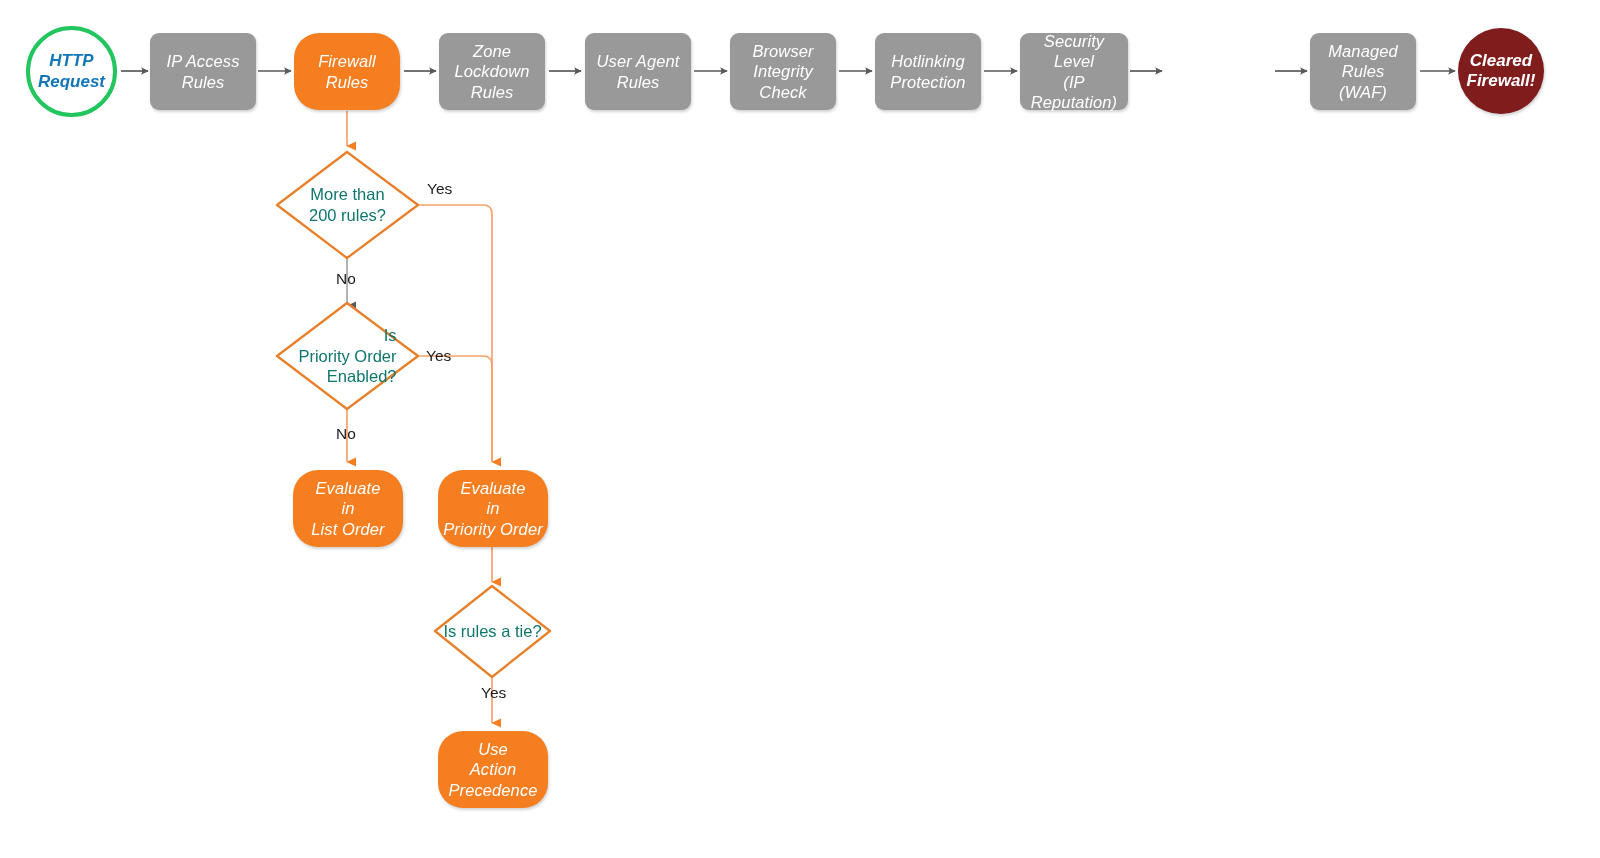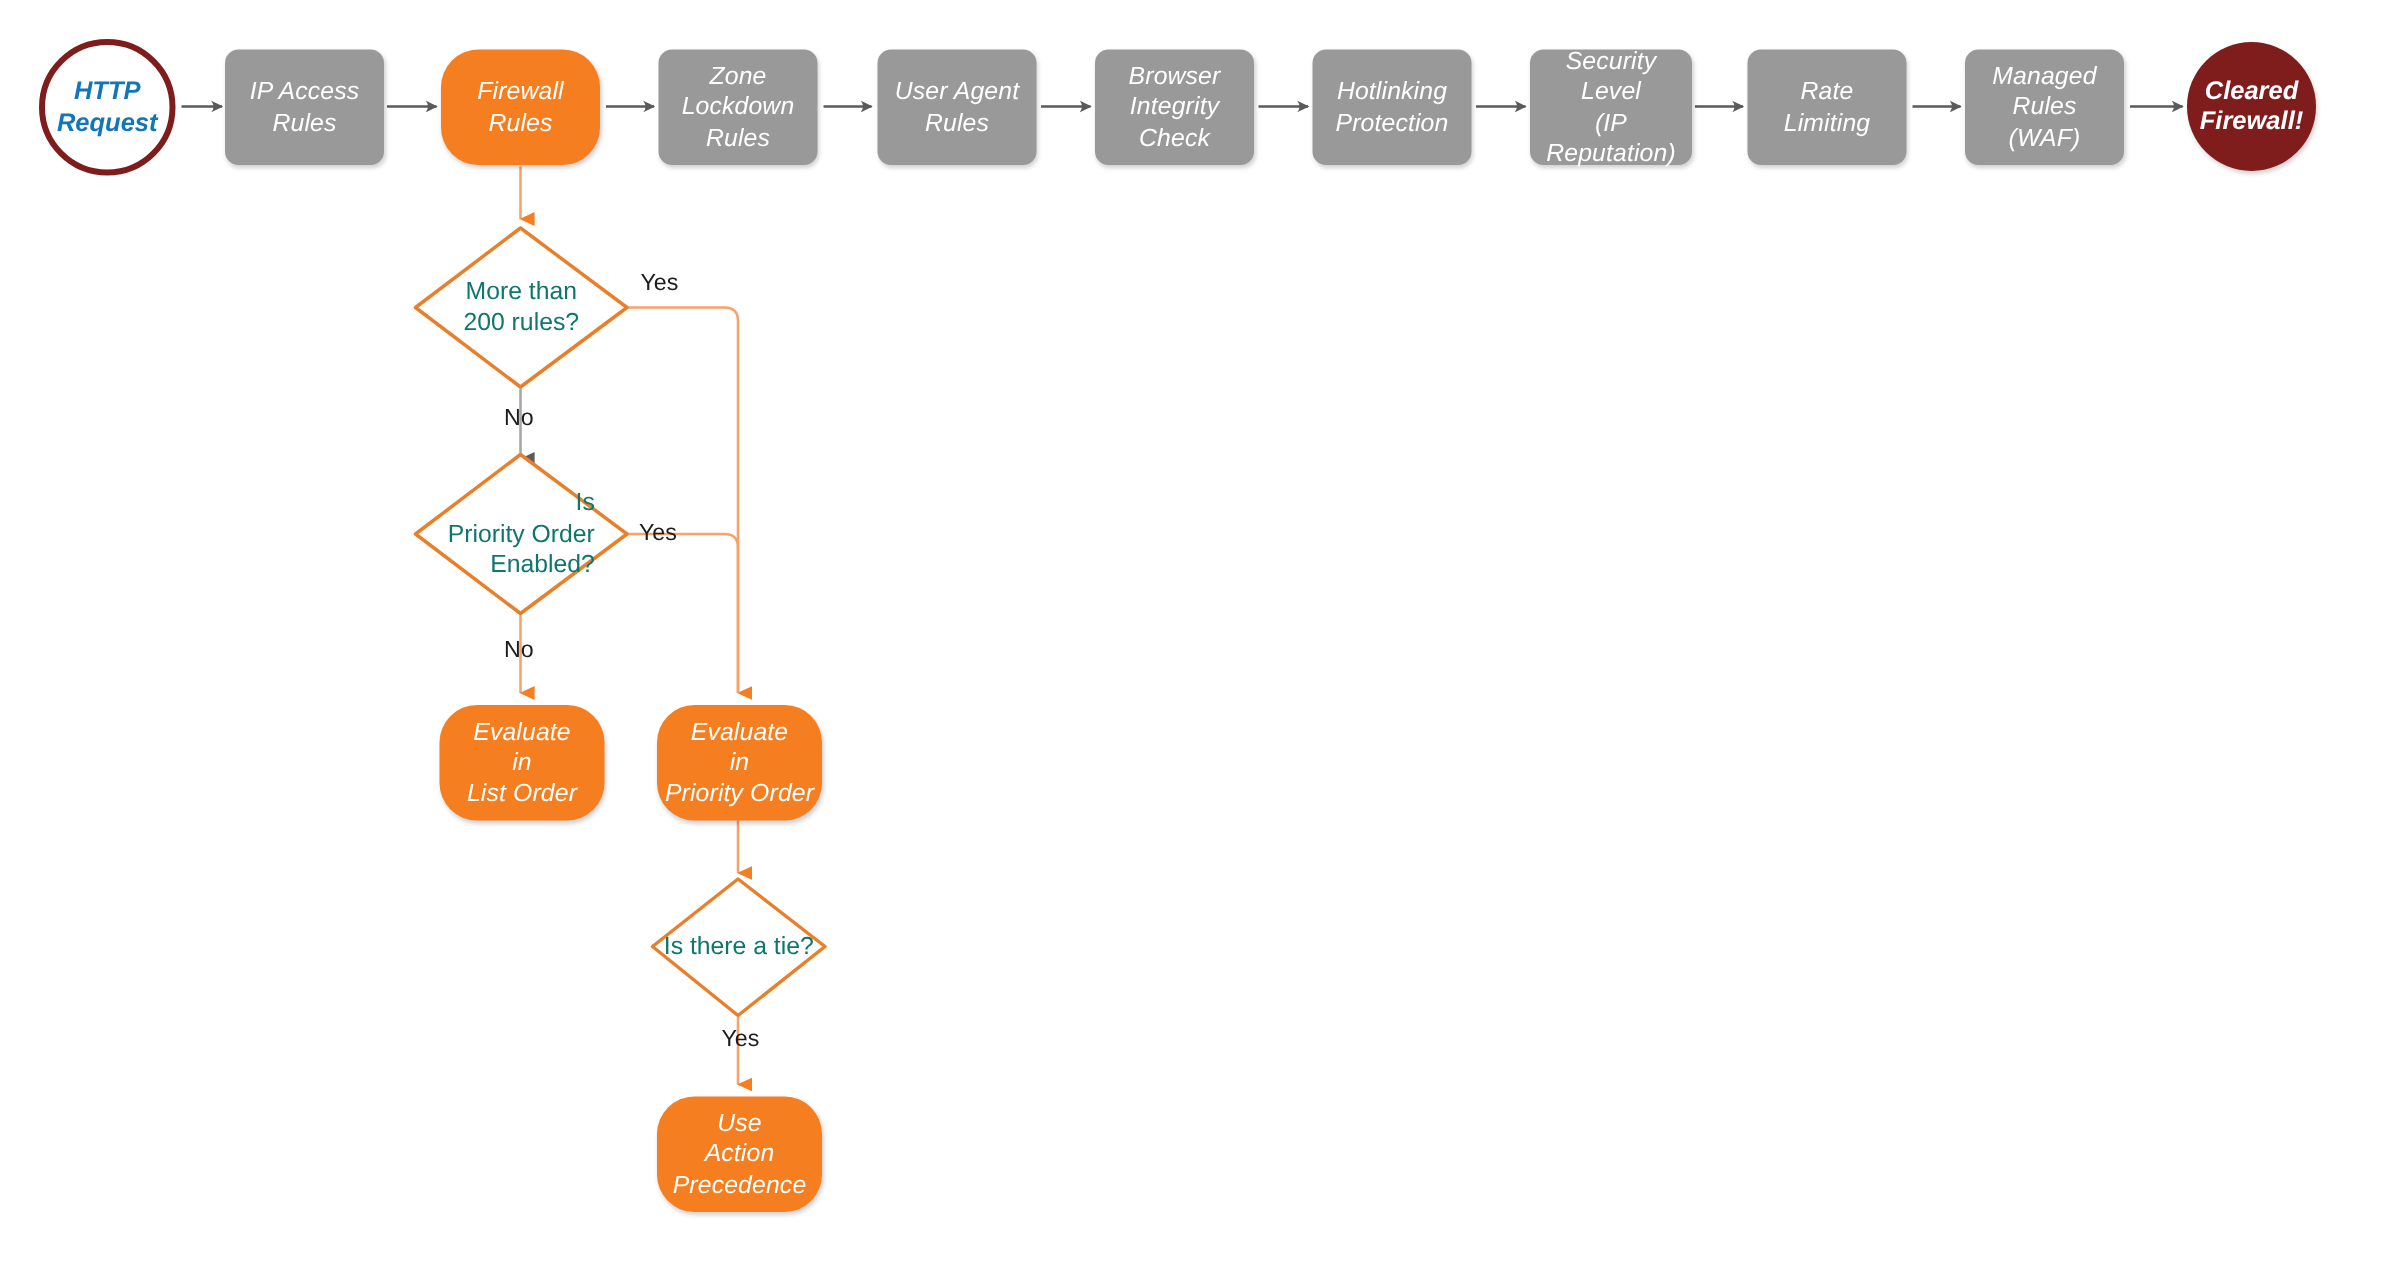--- a/index.html
+++ b/index.html
@@ -54,21 +54,21 @@
   
   .term {
     border-radius: 50%;
     font-style: italic;
     font-weight: bold;
     font-size: 17px;
     line-height: 1.2;
   }
   .term.start {
     background: #ffffff;
-    border: 4px solid #7f1d1d;
+    border: 4px solid #22c55e;
     color: #1276B8;
   }
   .term.end {
     background: #7f1d1d;
     color: #ffffff;
     box-shadow: 1px 2px 3px rgba(0,0,0,0.18);
   }
 
   
   .decision-label {
@@ -166,42 +166,39 @@
   </div>
 
   <div class="node proc gray" style="left:875px; top:33px; width:106px; height:77px;">
     <span>Hotlinking<br>Protection</span>
   </div>
 
   <div class="node proc gray" style="left:1020px; top:33px; width:108px; height:77px;">
     <span>Security<br>Level<br>(IP Reputation)</span>
   </div>
 
-  <div class="node proc gray" style="left:1165px; top:33px; width:106px; height:77px;">
-    <span>Rate<br>Limiting</span>
-  </div>
 
   <div class="node proc gray" style="left:1310px; top:33px; width:106px; height:77px;">
     <span>Managed<br>Rules<br>(WAF)</span>
   </div>
 
   <div class="node term end" style="left:1458px; top:28px; width:86px; height:86px;">
     <span>Cleared<br>Firewall!</span>
   </div>
 
   <div class="decision-label" style="left:277px; top:172px; width:141px; height:66px;">
     <span>More than<br>200 rules?</span>
   </div>
 
   <div class="decision-label" style="left:277px; top:319px; width:141px; height:74px;text-align:right;">
     <span>Is<br>Priority Order<br>Enabled?</span>
   </div>
 
   <div class="decision-label" style="left:425px; top:612px; width:135px; height:38px;">
-    <span>Is there a tie?</span>
+    <span>Is rules a tie?</span>
   </div>
 
   <div class="node proc orange" style="left:293px; top:470px; width:110px; height:77px;">
     <span>Evaluate<br>in<br>List Order</span>
   </div>
 
   <div class="node proc orange" style="left:438px; top:470px; width:110px; height:77px;">
     <span>Evaluate<br>in<br>Priority Order</span>
   </div>
 

